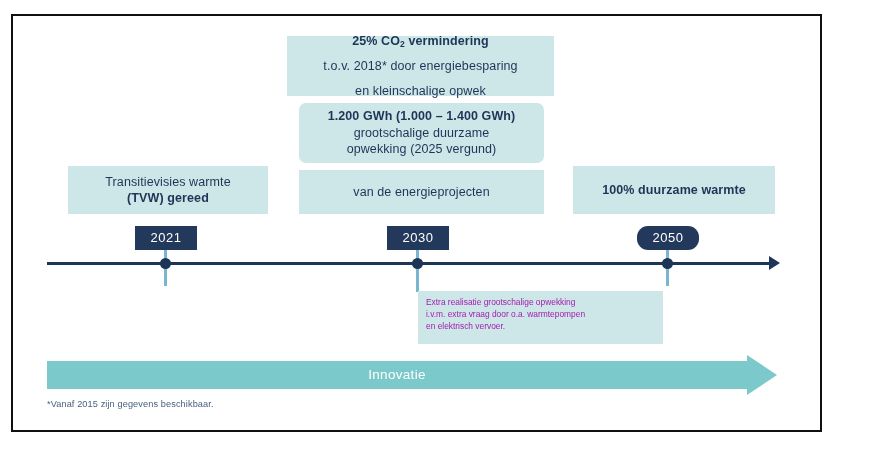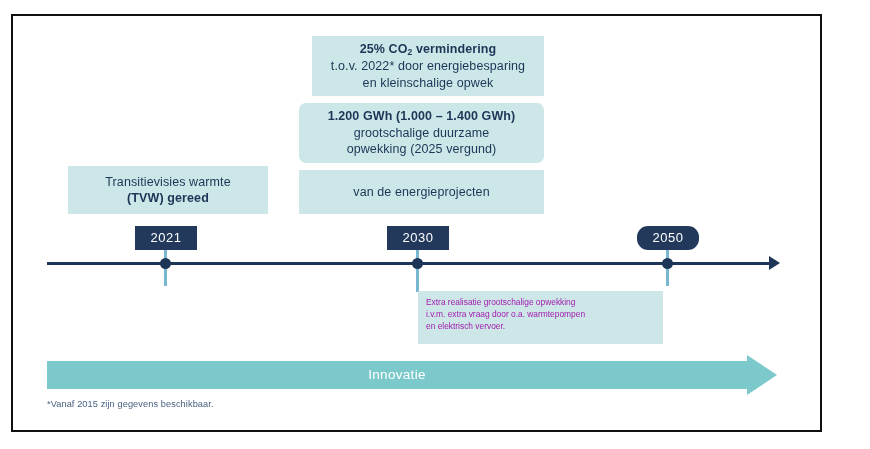--- a/index.html
+++ b/index.html
@@ -51,21 +51,21 @@
     white-space: nowrap;
     font-size: 12.5px;
     letter-spacing: 0.1px;
   }
   .info-box .line.bold {
     font-weight: bold;
   }
 
   
   #box-tvw      { left: 68px;  top: 166px; width: 200px; height: 48px; }
-  #box-co2      { left: 312px; top: 36px;  width: 232px; height: 60px; }
+  #box-co2      { left: 287px; top: 36px;  width: 267px; height: 60px; gap: 8px; }
   #box-gwh      { left: 299px; top: 103px; width: 245px; height: 60px; border-radius: 7px; }
   #box-eigendom { left: 299px; top: 170px; width: 245px; height: 44px; }
   #box-warmte   { left: 573px; top: 166px; width: 202px; height: 48px; }
 
   
   #box-extra {
     position: absolute;
     left: 418px;
     top: 291px;
     width: 245px;
@@ -199,34 +199,37 @@
 
   <div class="frame"></div>
 
   <div class="info-box" id="box-tvw">
     <span class="line">Transitievisies warmte</span>
     <span class="line bold">(TVW) gereed</span>
   </div>
 
   <div class="info-box" id="box-co2">
     <span class="line bold">25% CO<sub>2</sub> vermindering</span>
-    <span class="line">t.o.v. 2022* door energiebesparing</span>
+    <span class="line">t.o.v. 2018* door energiebesparing</span>
     <span class="line">en kleinschalige opwek</span>
   </div>
 
   <div class="info-box" id="box-gwh">
     <span class="line bold">1.200 GWh (1.000 – 1.400 GWh)</span>
     <span class="line">grootschalige duurzame</span>
     <span class="line">opwekking (2025 vergund)</span>
   </div>
 
   <div class="info-box" id="box-eigendom">
     <span class="line">van de energieprojecten</span>
   </div>
 
+  <div class="info-box" id="box-warmte">
+    <span class="line bold">100% duurzame warmte</span>
+  </div>
 
   <div class="axis-line"></div>
   <div class="axis-head"></div>
 
   <div class="tick-stem" id="stem-2021"></div>
   <div class="tick-dot" id="dot-2021"></div>
   <div class="year-chip" id="chip-2021">2021</div>
 
   <div class="tick-stem" id="stem-2030"></div>
   <div class="tick-dot" id="dot-2030"></div>

